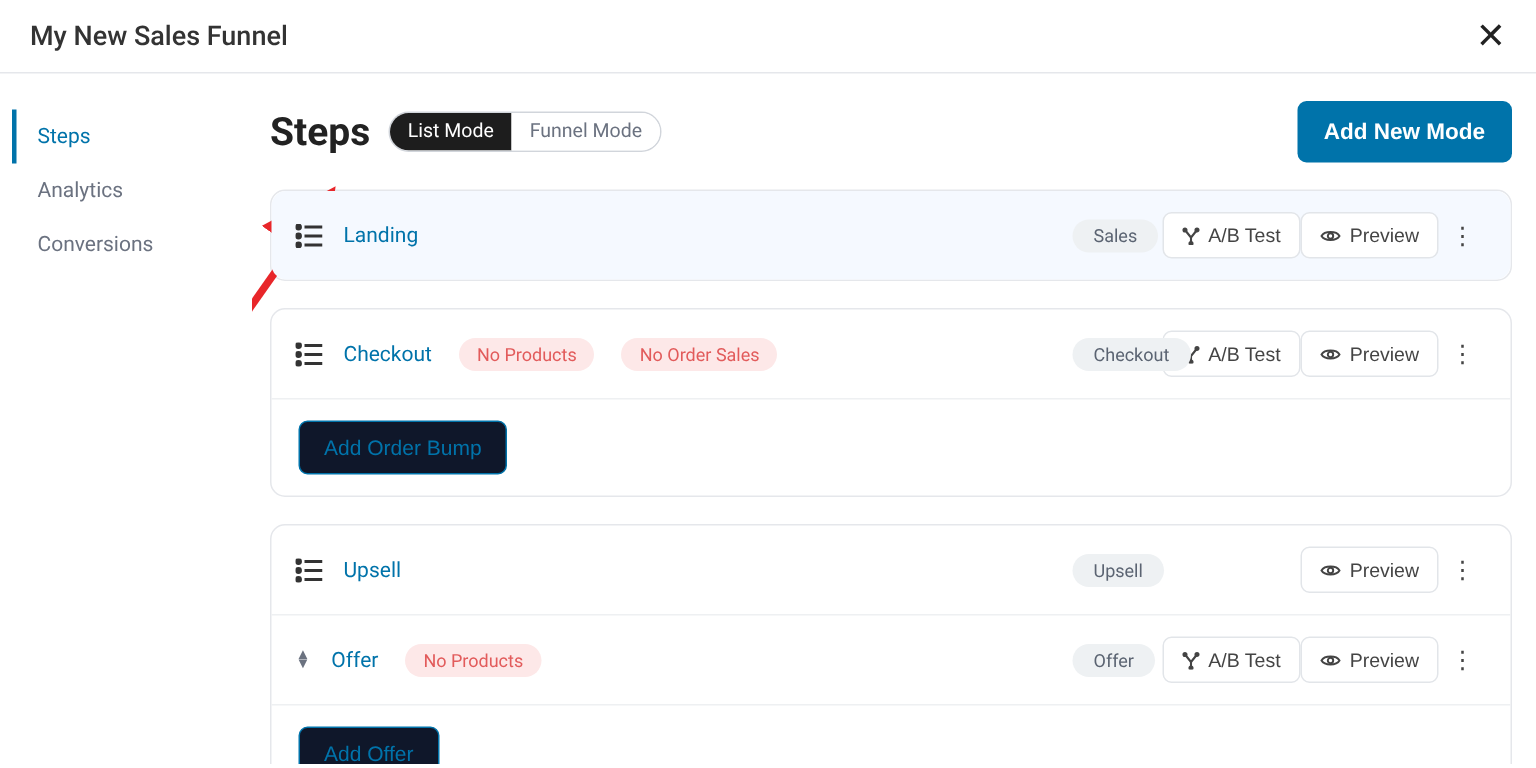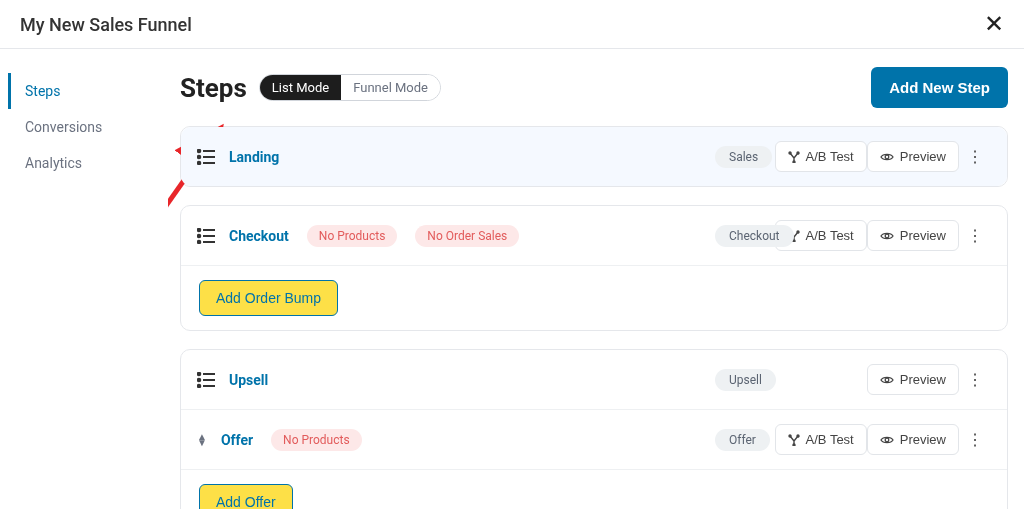--- a/index.html
+++ b/index.html
@@ -123,21 +123,21 @@
     flex-direction: column;
     align-items: center;
     line-height: 0.6;
     color: #6b7280;
     margin-right: 14px;
     font-size: 10px;
   }
   .step-name {
     color: #0073aa;
     font-size: 14px;
-    font-weight: 700;
+    font-weight: 400;
     cursor: pointer;
   }
   .warn-tag {
     display: inline-block;
     background: #fde8e8;
     color: #e25b5b;
     border-radius: 12px;
     padding: 4px 12px;
     font-size: 12px;
     margin-left: 18px;
@@ -172,21 +172,21 @@
     cursor: pointer;
   }
   .kebab {
     padding: 4px 8px;
     cursor: pointer;
     color: #444;
   }
   .add-sub-btn {
     border: 1px solid #0073aa;
     color: #0073aa;
-    background: #fde047;
+    background: #0f172a;
     border-radius: 6px;
     padding: 9px 16px;
     font-size: 14px;
     cursor: pointer;
   }
   .subrow {
     padding: 14px 18px;
     border-top: 1px solid #eef0f2;
   }
   .arrow {
@@ -203,42 +203,42 @@
 <body>
 
 <div class="header">
   <h1>My New Sales Funnel</h1>
   <span class="close-x">✕</span>
 </div>
 
 <div class="layout">
   <nav class="sidebar">
     <a class="sidebar-item active">Steps</a>
+    <a class="sidebar-item">Analytics</a>
     <a class="sidebar-item">Conversions</a>
-    <a class="sidebar-item">Analytics</a>
   </nav>
 
   <main class="main">
     <svg class="arrow" viewBox="0 0 96 110">
       <defs>
         <marker id="ah" markerWidth="12" markerHeight="12" refX="8" refY="5" orient="auto">
           <path d="M0,0 L10,5 L0,10 Z" fill="#e8262a"></path>
         </marker>
       </defs>
       <line x1="8" y1="106" x2="70" y2="18" stroke="#e8262a" stroke-width="5" marker-end="url(#ah)"></line>
     </svg>
 
     <div class="topbar">
       <span class="steps-title">Steps</span>
       <div class="mode-toggle">
         <span class="mode-pill active">List Mode</span>
         <span class="mode-pill">Funnel Mode</span>
       </div>
       <div class="spacer"></div>
-      <button class="add-step-btn">Add New Step</button>
+      <button class="add-step-btn">Add New Mode</button>
     </div>
 
     <div class="card">
       <div class="row sel">
         <span class="drag-icon">
           <svg width="18" height="16" viewBox="0 0 18 16" stroke="#333" stroke-width="2" fill="#333">
               <circle cx="2" cy="2" r="1.3"></circle>
               <line x1="6" y1="2" x2="18" y2="2"></line>
               <circle cx="2" cy="8" r="1.3"></circle>
               <line x1="6" y1="8" x2="18" y2="8"></line>

